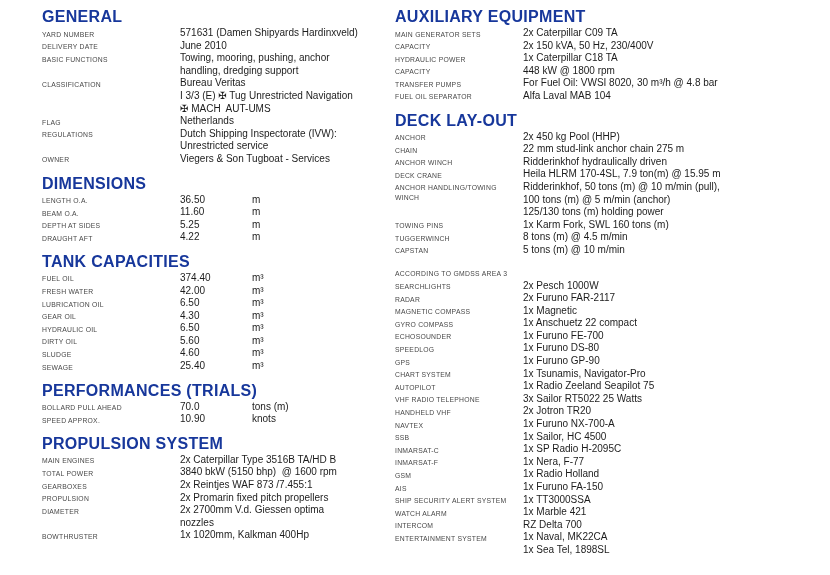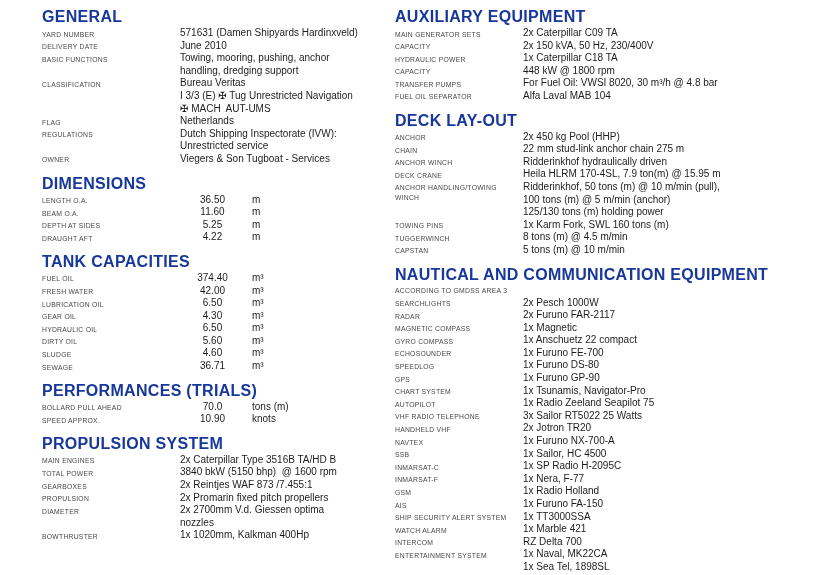--- a/index.html
+++ b/index.html
@@ -60,21 +60,21 @@
     font-size: 10px;
     line-height: 12.6px;
     color: #1c1c1c;
     min-height: 12.6px;
   }
   .vline { white-space: pre-wrap; }
 
   .num {
     display: inline-block;
     width: 65px;
-    text-align: center;
+    text-align: left;
     font-variant-numeric: tabular-nums;
   }
   .unit { margin-left: 7px; }
 </style>
 </head>
 <body>
 
 <div class="page">
   <div class="col col-left">
       <section>
@@ -170,21 +170,21 @@
         <div class="row">
           <div class="label">DIRTY OIL</div>
           <div class="value"><span class="num">5.60</span><span class="unit">m³</span></div>
         </div>
         <div class="row">
           <div class="label">SLUDGE</div>
           <div class="value"><span class="num">4.60</span><span class="unit">m³</span></div>
         </div>
         <div class="row">
           <div class="label">SEWAGE</div>
-          <div class="value"><span class="num">36.71</span><span class="unit">m³</span></div>
+          <div class="value"><span class="num">25.40</span><span class="unit">m³</span></div>
         </div>
       </section>
       <section>
         <h2 class="sec-title">PERFORMANCES (TRIALS)</h2>
         <div class="row">
           <div class="label">BOLLARD PULL AHEAD</div>
           <div class="value"><span class="num">70.0</span><span class="unit">tons (m)</span></div>
         </div>
         <div class="row">
           <div class="label">SPEED APPROX.</div>
@@ -319,21 +319,20 @@
           </div>
         </div>
         <div class="row">
           <div class="label">CAPSTAN</div>
           <div class="value">
             <div class="vline">5 tons (m) @ 10 m/min</div>
           </div>
         </div>
       </section>
       <section>
-        <h2 class="sec-title">NAUTICAL AND COMMUNICATION EQUIPMENT</h2>
         <div class="subtitle">ACCORDING TO GMDSS AREA 3</div>
         <div class="row">
           <div class="label">SEARCHLIGHTS</div>
           <div class="value">
             <div class="vline">2x Pesch 1000W</div>
           </div>
         </div>
         <div class="row">
           <div class="label">RADAR</div>
           <div class="value">

